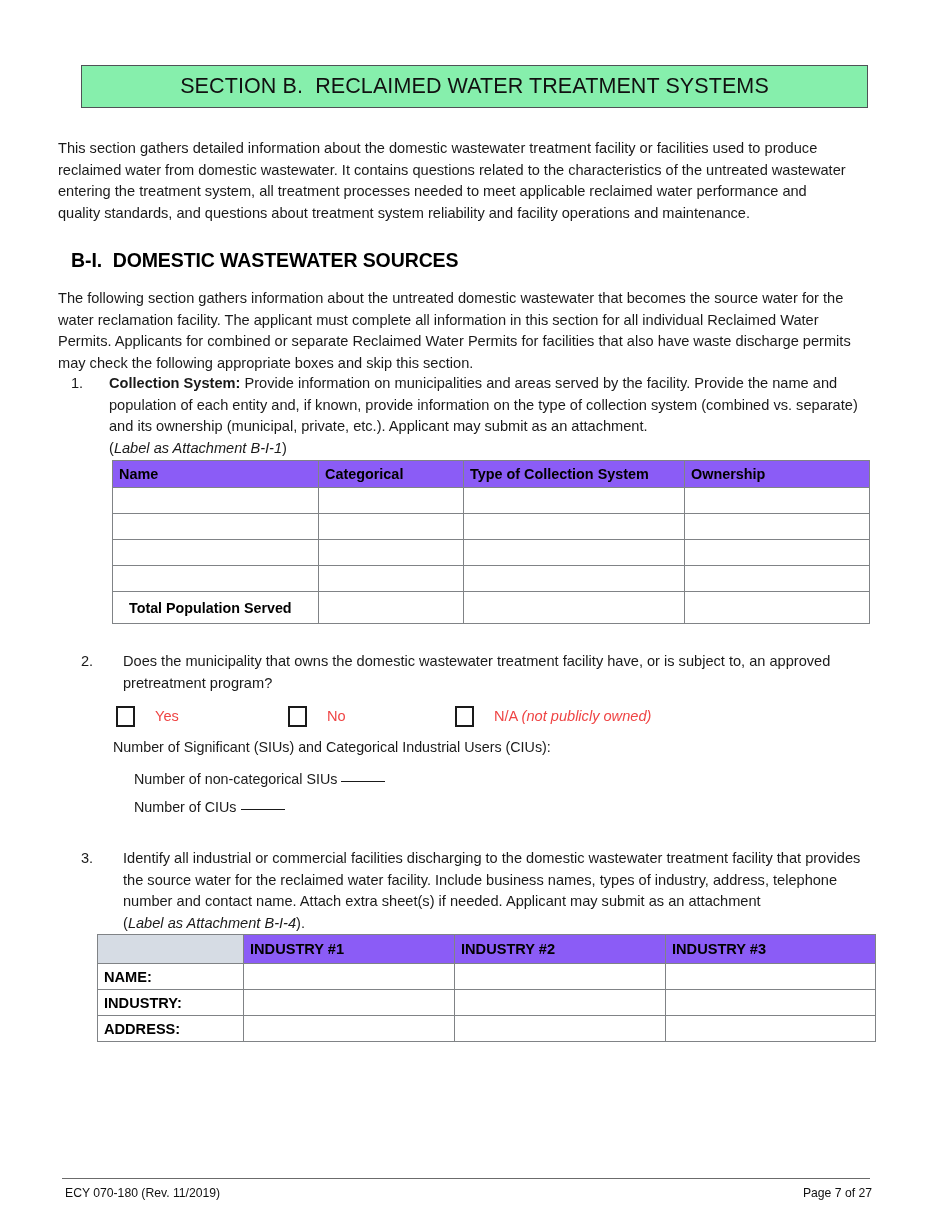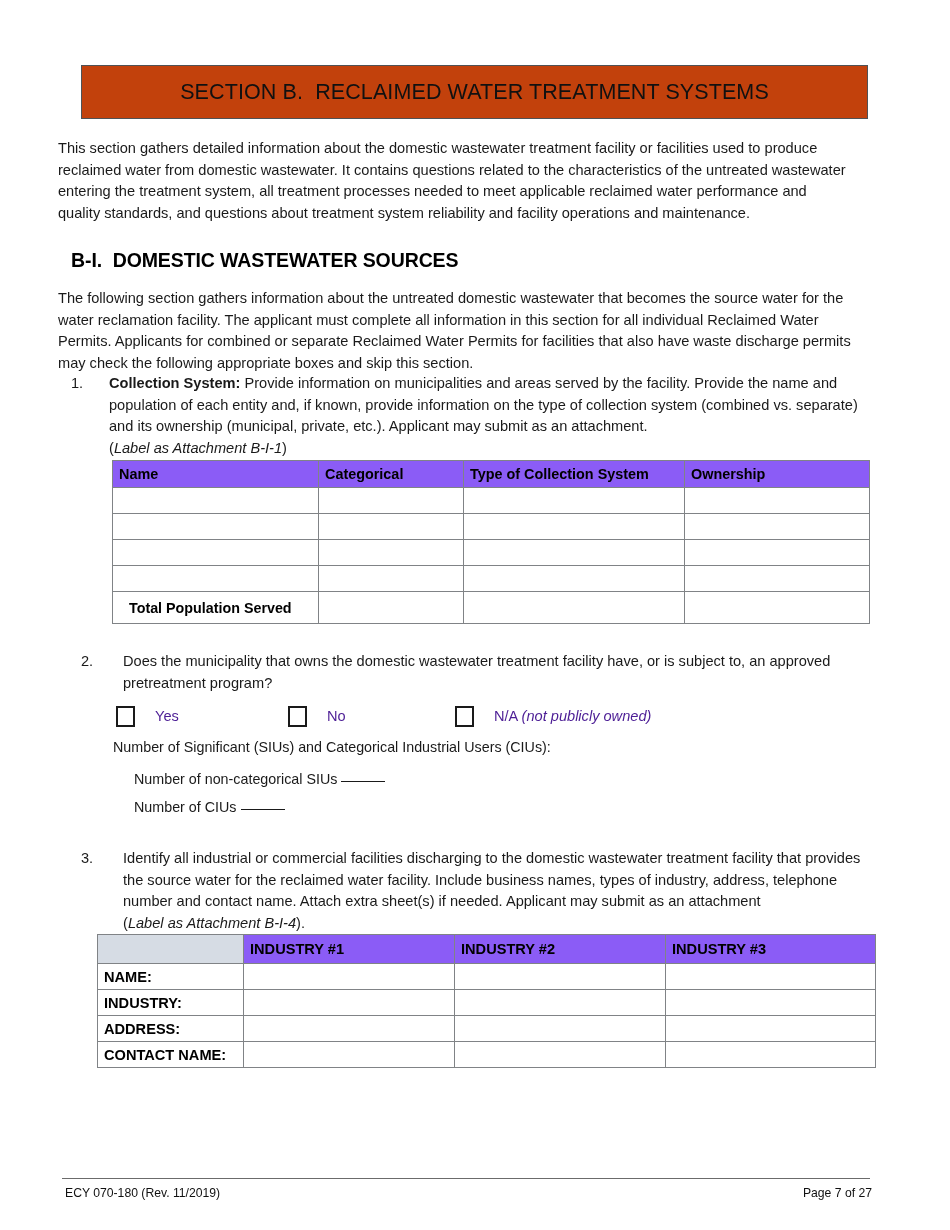--- a/index.html
+++ b/index.html
@@ -20,22 +20,22 @@
     height: 1230px;
     padding: 0;
   }
 
   
   .section-banner {
     position: absolute;
     left: 81px;
     top: 65px;
     width: 787px;
-    height: 54px;
-    background: #c2410c;
+    height: 43px;
+    background: #86efac;
     border: 1px solid #4f5256;
     display: flex;
     align-items: center;
     justify-content: center;
     text-align: center;
   }
   .section-banner-title {
     font-size: 21.5px;
     letter-spacing: 0.1px;
     color: #111;
@@ -137,21 +137,21 @@
   #industry-table thead th.corner { background: #d6dce4; }
 
   
   .checkbox-row {
     position: absolute;
     left: 116px;
     top: 703px;
     width: 700px;
     height: 26px;
     font-size: 14.6px;
-    color: #4c1d95;
+    color: #ef4444;
   }
   .cb-group {
     position: absolute;
     display: flex;
     align-items: center;
     height: 26px;
   }
   .cb-group .cbox {
     width: 19px;
     height: 21px;
@@ -329,26 +329,20 @@
         <td class="blank"></td>
         <td class="blank"></td>
         <td class="blank"></td>
       </tr>
       <tr>
         <td>ADDRESS:</td>
         <td class="blank"></td>
         <td class="blank"></td>
         <td class="blank"></td>
       </tr>
-      <tr>
-        <td>CONTACT NAME:</td>
-        <td class="blank"></td>
-        <td class="blank"></td>
-        <td class="blank"></td>
-      </tr>
     </tbody>
   </table>
 
   <div class="footer-rule"></div>
   <div class="footer-left">ECY 070-180 (Rev. 11/2019)</div>
   <div class="footer-right">Page 7 of 27</div>
 
 </div>
 
 </body></html>

